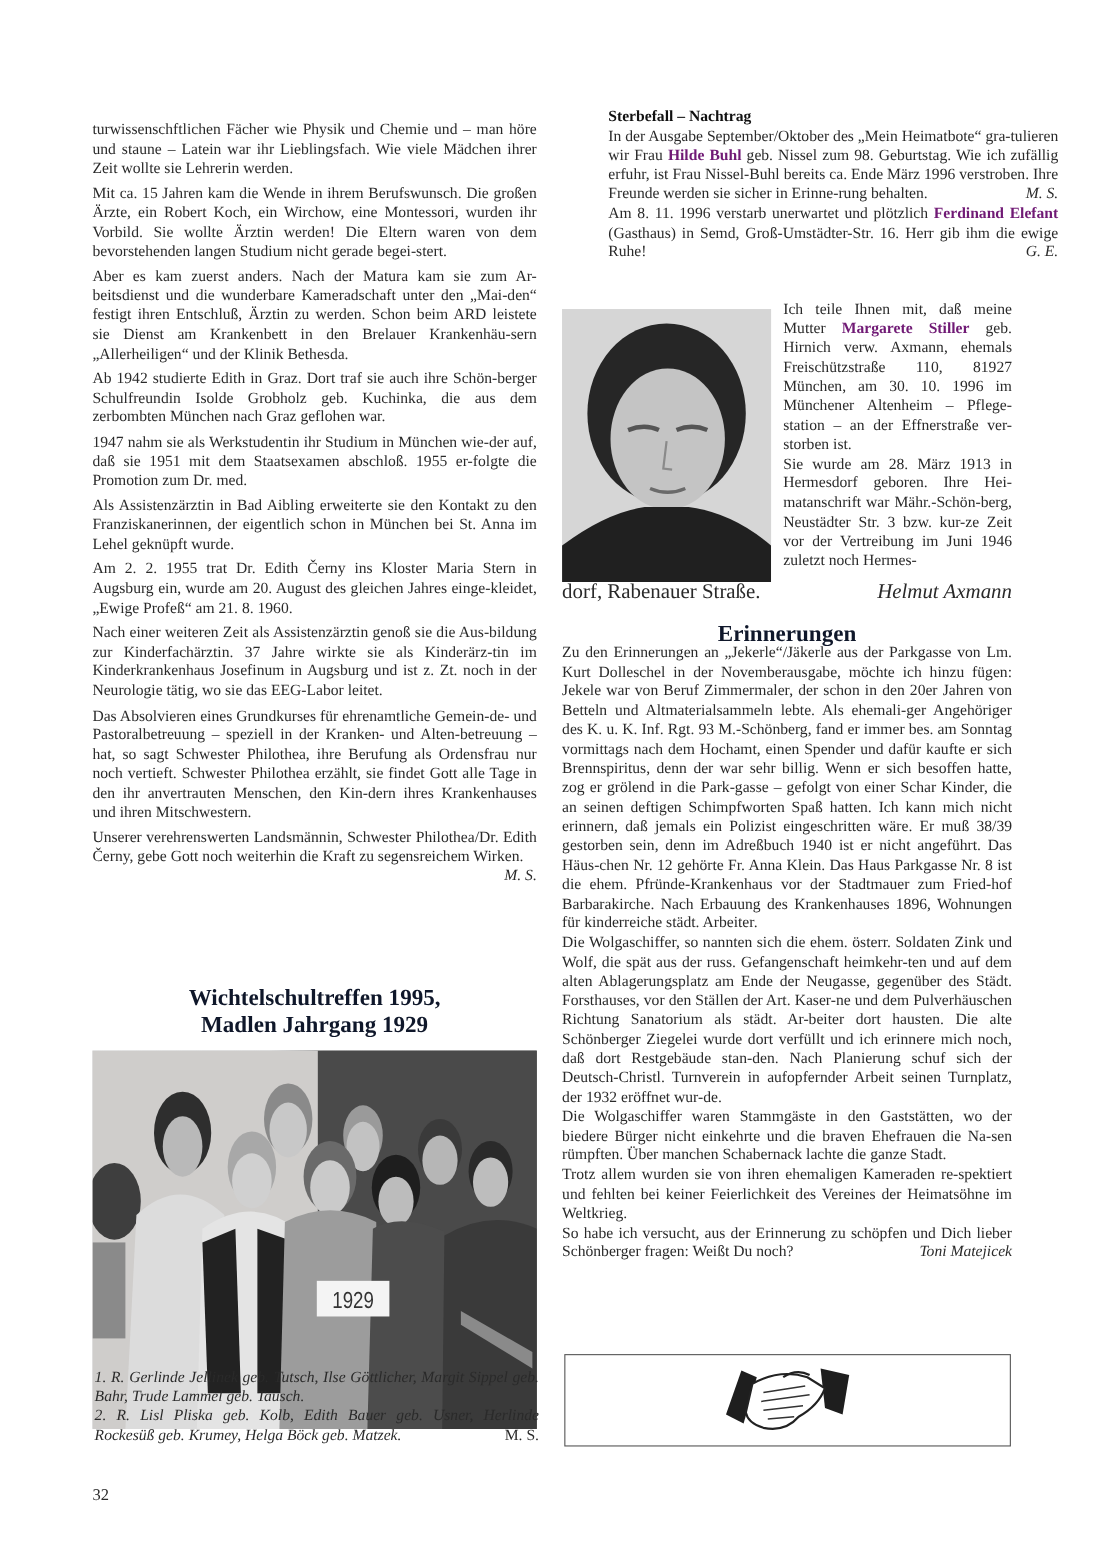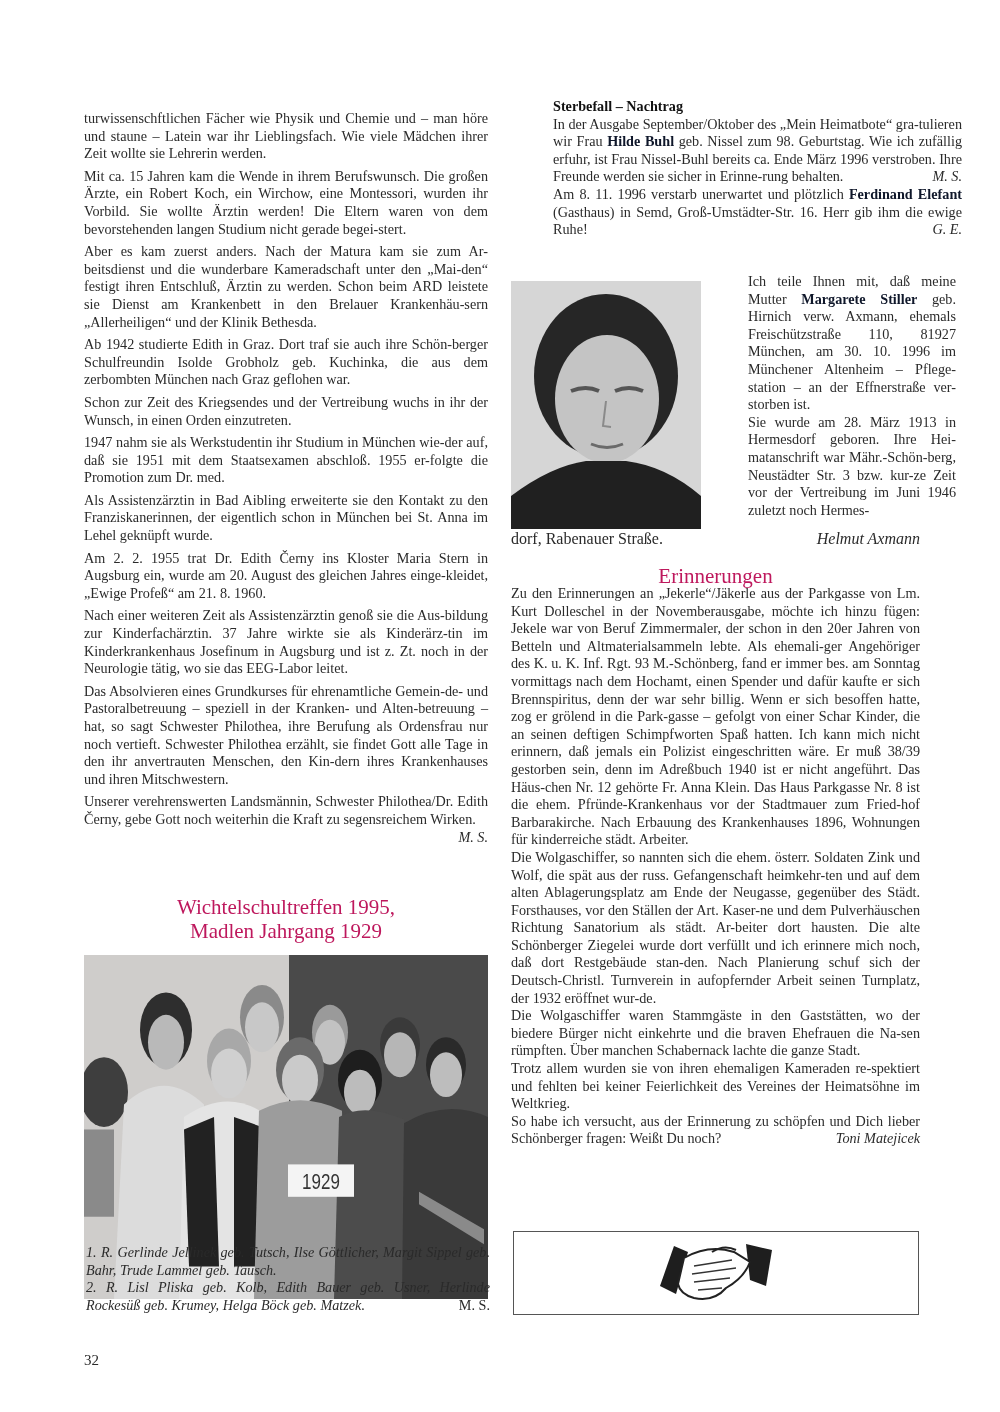--- a/index.html
+++ b/index.html
@@ -6,57 +6,56 @@
   body { width:1000px; height:1412px; position:relative; overflow:hidden;
          font-family:"Liberation Serif", "DejaVu Serif", serif; color:#2a2a2a; }
   .col { position:absolute; font-size:14.2px; line-height:17.6px; text-align:justify; hyphens:manual; }
   .col-left { left:84px; top:110px; width:404px; }
   .col-right { left:511px; top:98px; width:409px;margin-left:42px; }
   .col p { margin:0 0 5px 0; }
   .col-right p { margin:0; }
   .sig { float:right; font-style:italic;text-align:center; }
   .sig-roman { float:right; }
   .clear::after { content:""; display:block; clear:both; }
-  b { color:#0f172a; }
+  b { color:#701a75; }
   .h-sub { font-weight:bold; color:#111; margin:0; }
-  .article-heading { position:absolute; font-weight:normal; color:#be185d; text-align:center; }
+  .article-heading { position:absolute; font-weight:bold; color:#0f172a; text-align:center; }
   .wichtel-heading { left:84px; top:895px; width:404px; font-size:21px; line-height:24px; }
   .erinn-heading { left:511px; top:563px; width:409px; font-size:21px; line-height:26px; }
 
   .group-photo { position:absolute; left:84px; top:955px; width:404px; height:344px;
     background: linear-gradient(90deg, #cfcfcf 0%, #bdbdbd 40%, #5a5a5a 52%, #3c3c3c 100%); overflow:hidden; }
   .group-photo svg { width:100%; height:100%; display:block; }
 
   .caption { position:absolute; left:86px; top:1244px; width:404px; font-size:14.2px; line-height:17.6px; font-style:italic; text-align:justify; }
   .caption .sig-roman { font-style:normal; }
 
   .portrait-wrap { position:absolute; left:511px; top:281px; width:190px; height:248px; }
   .portrait { width:190px; height:248px; background:#d8d8d8; overflow:hidden; }
   .portrait svg { width:100%; height:100%; display:block; }
 
-  .obit-text { position:absolute; left:712px; top:273px; width:208px; font-size:14.2px; line-height:17.6px; text-align:justify;margin-left:36px; }
-  .obit-cont { position:absolute; left:511px; top:530px; width:409px; font-size:16px; line-height:17.6px; }
+  .obit-text { position:absolute; left:712px; top:273px; width:208px; font-size:14.2px; line-height:17.6px; text-align:justify; }
+  .obit-cont { position:absolute; left:511px; top:530px; width:409px; font-size:19px; line-height:17.6px; }
 
   .erinn-body { position:absolute; left:511px; top:585px; width:409px; font-size:14.2px; line-height:17.6px; text-align:justify; }
   .erinn-body p { margin:0; }
 
   .handshake-box { position:absolute; left:513px; top:1231px; width:404px; height:82px; border:1px solid #555; background:#fff; }
   .handshake-box svg { position:absolute; left:140px; top:6px; width:125px; height:70px; }
 
   .page-number { position:absolute; left:84px; top:1352px; font-size:15px; }
 </style>
 </head>
 <body>
 
 <div class="col col-left">
   <p>turwissenschftlichen Fächer wie Physik und Chemie und – man höre und staune – Latein war ihr Lieblingsfach. Wie viele Mädchen ihrer Zeit wollte sie Lehrerin werden.</p>
   <p>Mit ca. 15 Jahren kam die Wende in ihrem Berufswunsch. Die großen Ärzte, ein Robert Koch, ein Wirchow, eine Montessori, wurden ihr Vorbild. Sie wollte Ärztin werden! Die Eltern waren von dem bevorstehenden langen Studium nicht gerade begei-stert.</p>
   <p>Aber es kam zuerst anders. Nach der Matura kam sie zum Ar-beitsdienst und die wunderbare Kameradschaft unter den „Mai-den“ festigt ihren Entschluß, Ärztin zu werden. Schon beim ARD leistete sie Dienst am Krankenbett in den Brelauer Krankenhäu-sern „Allerheiligen“ und der Klinik Bethesda.</p>
   <p>Ab 1942 studierte Edith in Graz. Dort traf sie auch ihre Schön-berger Schulfreundin Isolde Grobholz geb. Kuchinka, die aus dem zerbombten München nach Graz geflohen war.</p>
-  <p>Schon zur Zeit des Kriegsendes und der Vertreibung wuchs in ihr der Wunsch, in einen Orden einzutreten.</p>
   <p>1947 nahm sie als Werkstudentin ihr Studium in München wie-der auf, daß sie 1951 mit dem Staatsexamen abschloß. 1955 er-folgte die Promotion zum Dr. med.</p>
   <p>Als Assistenzärztin in Bad Aibling erweiterte sie den Kontakt zu den Franziskanerinnen, der eigentlich schon in München bei St. Anna im Lehel geknüpft wurde.</p>
   <p>Am 2. 2. 1955 trat Dr. Edith Černy ins Kloster Maria Stern in Augsburg ein, wurde am 20. August des gleichen Jahres einge-kleidet, „Ewige Profeß“ am 21. 8. 1960.</p>
   <p>Nach einer weiteren Zeit als Assistenzärztin genoß sie die Aus-bildung zur Kinderfachärztin. 37 Jahre wirkte sie als Kinderärz-tin im Kinderkrankenhaus Josefinum in Augsburg und ist z. Zt. noch in der Neurologie tätig, wo sie das EEG-Labor leitet.</p>
   <p>Das Absolvieren eines Grundkurses für ehrenamtliche Gemein-de- und Pastoralbetreuung – speziell in der Kranken- und Alten-betreuung – hat, so sagt Schwester Philothea, ihre Berufung als Ordensfrau nur noch vertieft. Schwester Philothea erzählt, sie findet Gott alle Tage in den ihr anvertrauten Menschen, den Kin-dern ihres Krankenhauses und ihren Mitschwestern.</p>
   <p class="clear"><span>Unserer verehrenswerten Landsmännin, Schwester Philothea/Dr. Edith Černy, gebe Gott noch weiterhin die Kraft zu segensreichem Wirken.</span> <span class="sig">M. S.</span></p>
 </div>
 
 <div class="article-heading wichtel-heading">
   <div>Wichtelschultreffen 1995,</div>

